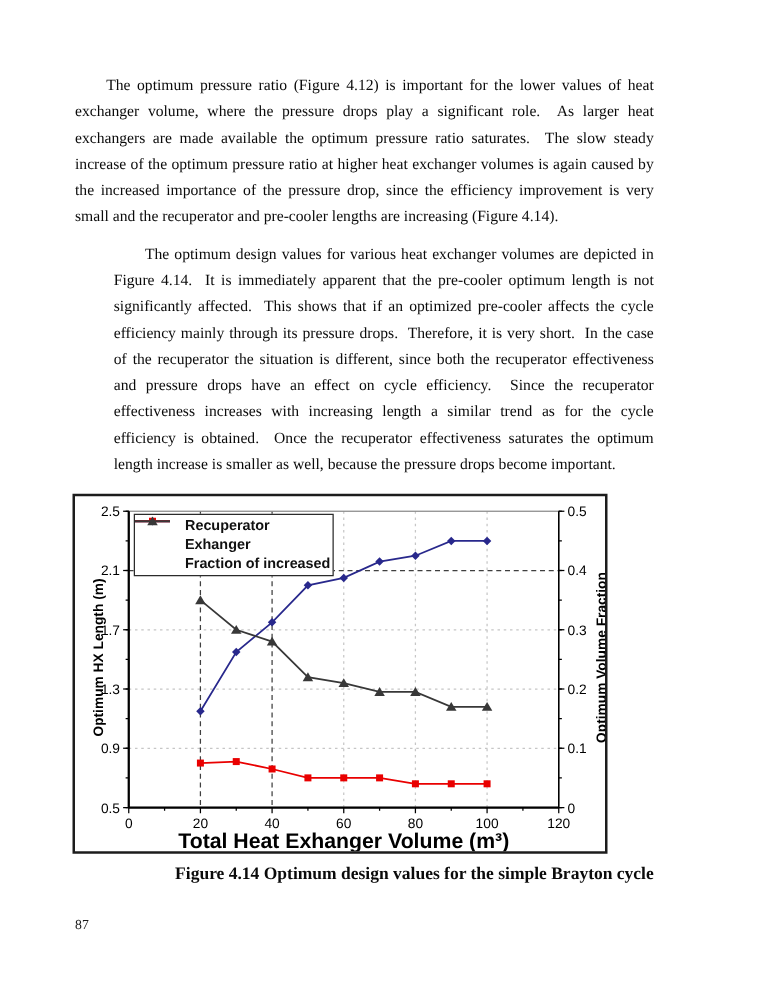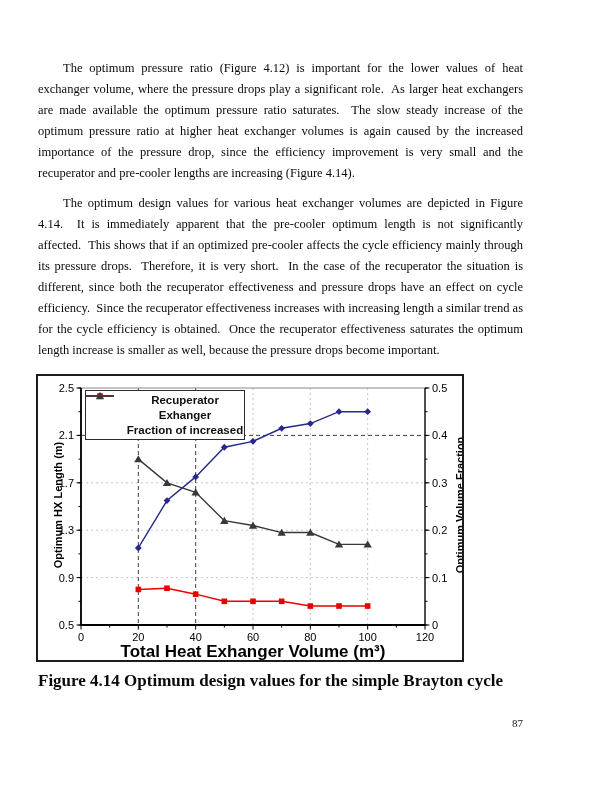--- a/index.html
+++ b/index.html
@@ -1,44 +1,44 @@
 <!DOCTYPE html>
 <html><head>
 <meta charset="utf-8">
 <style>
   html,body{margin:0;padding:0;background:#ffffff;}
   body{width:612px;height:792px;font-family:"Liberation Serif",serif;color:#000;}
   .page{position:relative;width:612px;height:792px;box-sizing:border-box;
-        padding:58px 89px 0 38px;overflow:hidden;background:#fff;}
+        padding:58px 89px 0 60px;overflow:hidden;background:#fff;}
   p.body-text{margin:0;font-size:12.5px;line-height:21px;text-align:justify;
               text-indent:25px;color:#0a0a0a;}
-  p.body-text + p.body-text{margin-top:9px;}
+  p.body-text + p.body-text{margin-top:9px;margin-left:31px;}
 
   
   .figure{position:relative;width:424px;height:284px;border:2px solid #1c1c1c;
           margin:13px 0 0 -2px;background:#fff;overflow:hidden;}
   .figure svg{position:absolute;left:0;top:0;}
   .axis-title{position:absolute;font-family:"Liberation Sans",sans-serif;
               font-weight:bold;font-size:11px;color:#000;text-align:center;
               white-space:nowrap;}
   .ylab-left {left:-99px;top:123px;width:237px;transform:rotate(-90deg);}
   .ylab-right{left:303px;top:123px;width:237px;transform:rotate(-90deg);}
   .xlab{left:43px;top:266px;width:344px;font-size:17px;}
   .legend{position:absolute;left:47px;top:14px;width:160px;height:50px;
           box-sizing:border-box;background:#fff;border:1.5px solid #2b2b2b;
           display:flex;flex-direction:column;justify-content:space-evenly;
-          padding-left:7px;align-items:center;}
+          padding-left:7px;}
   .legend-row{display:flex;align-items:center;gap:5px;
               font-family:"Liberation Sans",sans-serif;font-weight:bold;
               font-size:11.5px;line-height:12px;color:#111;}
   .legend-swatch{display:inline-flex;width:28px;height:10px;}
 
-  .caption{margin-top:9px;text-align:left;font-weight:bold;font-size:17px;
+  .caption{margin-top:9px;text-align:right;font-weight:bold;font-size:14px;
            font-family:"Liberation Serif",serif;color:#0a0a0a;}
-  .pagenum{margin-top:26px;text-align:right;font-size:11px;color:#1a1a1a;}
+  .pagenum{margin-top:26px;text-align:left;font-size:11px;color:#1a1a1a;}
 </style>
 </head>
 <body>
 
 <div class="page">
 
   <p class="body-text">The optimum pressure ratio (Figure 4.12) is important for the lower values of heat exchanger volume, where the pressure drops play a significant role.&nbsp; As larger heat exchangers are made available the optimum pressure ratio saturates.&nbsp; The slow steady increase of the optimum pressure ratio at higher heat exchanger volumes is again caused by the increased importance of the pressure drop, since the efficiency improvement is very small and the recuperator and pre-cooler lengths are increasing (Figure 4.14).</p>
 
   <p class="body-text">The optimum design values for various heat exchanger volumes are depicted in Figure 4.14.&nbsp; It is immediately apparent that the pre-cooler optimum length is not significantly affected.&nbsp; This shows that if an optimized pre-cooler affects the cycle efficiency mainly through its pressure drops.&nbsp; Therefore, it is very short.&nbsp; In the case of the recuperator the situation is different, since both the recuperator effectiveness and pressure drops have an effect on cycle efficiency.&nbsp; Since the recuperator effectiveness increases with increasing length a similar trend as for the cycle efficiency is obtained.&nbsp; Once the recuperator effectiveness saturates the optimum length increase is smaller as well, because the pressure drops become important.</p>
 

